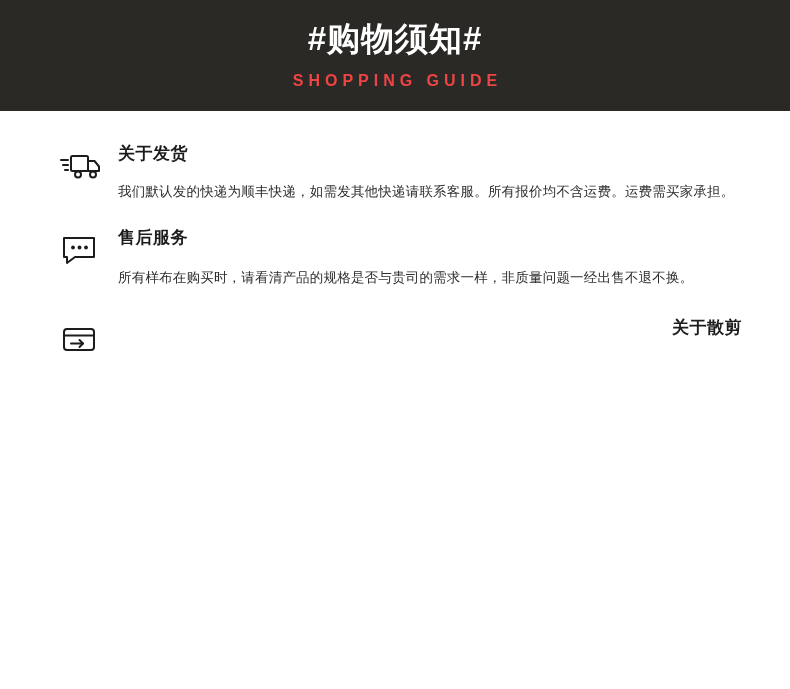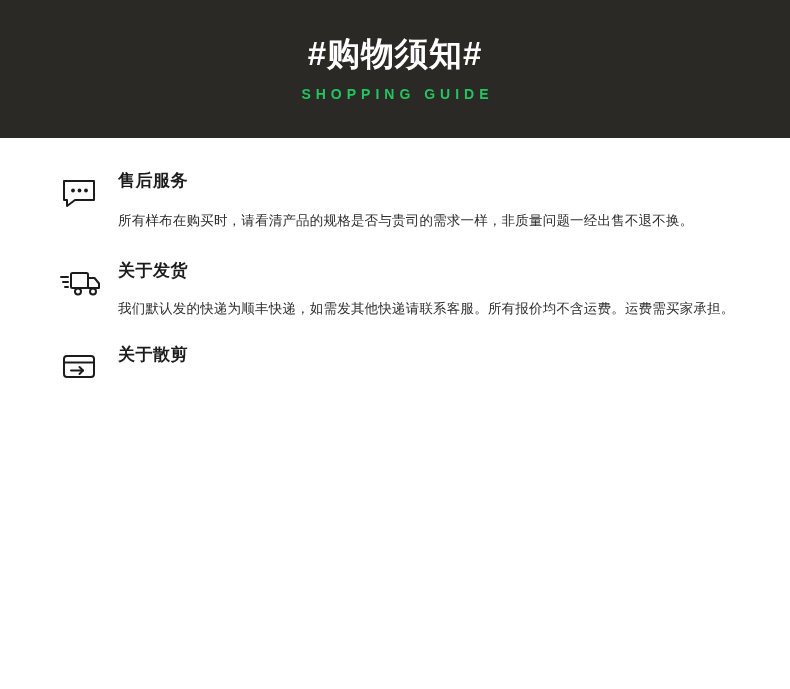--- a/index.html
+++ b/index.html
@@ -18,40 +18,40 @@
   .page {
     width: 790px;
     height: 689px;
     position: relative;
     background: #ffffff;
   }
 
   
   .banner {
     background: #2b2926;
-    height: 138px;
+    height: 111px;
     width: 100%;
     box-sizing: border-box;
     display: flex;
     flex-direction: column;
     align-items: center;
     justify-content: center;
   }
   .banner-title {
     color: #ffffff;
     font-size: 33px;
     font-weight: bold;
     letter-spacing: 1px;
     line-height: 1.1;
     margin: 0 0 14px 0;
     font-family: "Liberation Sans", sans-serif;
   }
   .banner-sub {
-    color: #22c55e;
-    font-size: 14px;
+    color: #ef4444;
+    font-size: 16px;
     letter-spacing: 5px;
     font-weight: bold;
     margin: 0;
     padding-left: 5px;
   }
 
   
   .content {
     padding: 33px 0 0 0;
   }
@@ -94,68 +94,68 @@
     color: #2d2d2d;
     line-height: 2.05;
     margin: 0;
     max-width: 625px;
     letter-spacing: 0.2px;
   }
 
   
   .block.b1 { margin-bottom: 22px; }
   .block.b2 { margin-bottom: 26px; }
-  .block.b3 { margin-bottom: 20px; }
+  .block.b3 { margin-bottom: 20px; text-align: right; }
   .block.b4 { margin-bottom: 0; }
 
   .block.b2 .block-title,
   .block.b3 .block-title { margin-bottom: 16px; }
 </style>
 </head>
 <body>
 
 <div class="page">
 
   <div class="banner">
     <div class="banner-title">#购物须知#</div>
     <div class="banner-sub">SHOPPING GUIDE</div>
   </div>
 
   <div class="content">
 
-    <div class="block b2">
-      <div class="icon-wrap">
-        <svg class="icon-svg" width="40" height="32" viewBox="0 0 40 32" fill="none" xmlns="http://www.w3.org/2000/svg">
-          <path d="M4 4h30v19H15l-8 6v-6H4V4z" stroke="#1c1c1c" stroke-width="2" stroke-linejoin="round"></path>
-          <circle cx="13" cy="13.5" r="1.9" fill="#1c1c1c"></circle>
-          <circle cx="19.5" cy="13.5" r="1.9" fill="#1c1c1c"></circle>
-          <circle cx="26" cy="13.5" r="1.9" fill="#1c1c1c"></circle>
-        </svg>
-      </div>
-      <div class="block-body">
-        <div class="block-title">售后服务</div>
-        <div class="block-text">所有样布在购买时，请看清产品的规格是否与贵司的需求一样，非质量问题一经出售不退不换。</div>
-      </div>
-    </div>
-
     <div class="block b1">
       <div class="icon-wrap">
         <svg class="icon-svg" width="44" height="34" viewBox="0 0 44 34" fill="none" xmlns="http://www.w3.org/2000/svg">
           <rect x="11" y="6" width="17" height="15" rx="1.5" stroke="#1c1c1c" stroke-width="2"></rect>
           <path d="M28 11h6.5l4.5 5.5V21H28V11z" stroke="#1c1c1c" stroke-width="2" stroke-linejoin="round"></path>
           <circle cx="18" cy="24.5" r="3" stroke="#1c1c1c" stroke-width="2"></circle>
           <circle cx="33" cy="24.5" r="3" stroke="#1c1c1c" stroke-width="2"></circle>
           <line x1="1" y1="10" x2="8" y2="10" stroke="#1c1c1c" stroke-width="2" stroke-linecap="round"></line>
           <line x1="3" y1="15" x2="8" y2="15" stroke="#1c1c1c" stroke-width="2" stroke-linecap="round"></line>
           <line x1="5" y1="20" x2="8" y2="20" stroke="#1c1c1c" stroke-width="2" stroke-linecap="round"></line>
         </svg>
       </div>
       <div class="block-body">
         <div class="block-title">关于发货</div>
         <div class="block-text">我们默认发的快递为顺丰快递，如需发其他快递请联系客服。所有报价均不含运费。运费需买家承担。</div>
+      </div>
+    </div>
+
+    <div class="block b2">
+      <div class="icon-wrap">
+        <svg class="icon-svg" width="40" height="32" viewBox="0 0 40 32" fill="none" xmlns="http://www.w3.org/2000/svg">
+          <path d="M4 4h30v19H15l-8 6v-6H4V4z" stroke="#1c1c1c" stroke-width="2" stroke-linejoin="round"></path>
+          <circle cx="13" cy="13.5" r="1.9" fill="#1c1c1c"></circle>
+          <circle cx="19.5" cy="13.5" r="1.9" fill="#1c1c1c"></circle>
+          <circle cx="26" cy="13.5" r="1.9" fill="#1c1c1c"></circle>
+        </svg>
+      </div>
+      <div class="block-body">
+        <div class="block-title">售后服务</div>
+        <div class="block-text">所有样布在购买时，请看清产品的规格是否与贵司的需求一样，非质量问题一经出售不退不换。</div>
       </div>
     </div>
 
     <div class="block b3">
       <div class="icon-wrap">
         <svg class="icon-svg" width="40" height="32" viewBox="0 0 40 32" fill="none" xmlns="http://www.w3.org/2000/svg">
           <rect x="4" y="5" width="30" height="21" rx="3" stroke="#1c1c1c" stroke-width="2"></rect>
           <line x1="4" y1="11.5" x2="34" y2="11.5" stroke="#1c1c1c" stroke-width="2"></line>
           <path d="M11 19.5h12" stroke="#1c1c1c" stroke-width="2" stroke-linecap="round"></path>
           <path d="M19.5 16l3.5 3.5-3.5 3.5" stroke="#1c1c1c" stroke-width="2" stroke-linecap="round" stroke-linejoin="round"></path>

